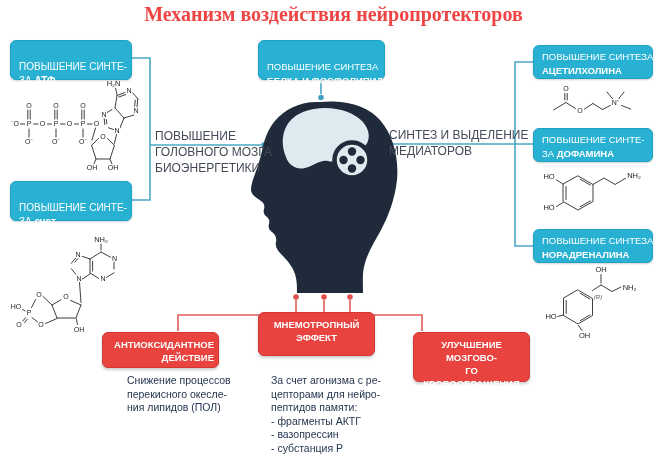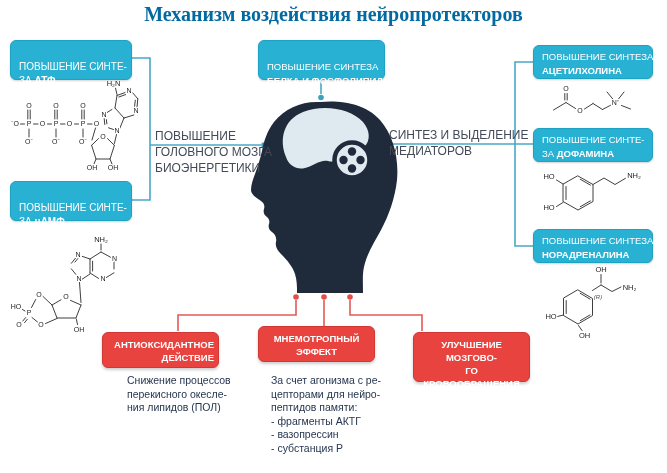--- a/index.html
+++ b/index.html
@@ -1,20 +1,20 @@
 <!DOCTYPE html>
 <html><head>
 <meta charset="utf-8">
 <style>
   html,body{margin:0;padding:0;background:#fff;}
   .stage{position:relative;width:667px;height:473px;background:#ffffff;overflow:hidden;
          font-family:"Liberation Sans",sans-serif;}
   .stage > svg{position:absolute;left:0;top:0;z-index:1;}
   .title{position:absolute;left:0;right:0;top:3px;text-align:center;z-index:2;
-         font-family:"Liberation Serif",serif;font-weight:bold;font-size:20px;color:#0369a1;}
+         font-family:"Liberation Serif",serif;font-weight:bold;font-size:20px;color:#ef4444;}
   .cyan-box{position:absolute;z-index:2;background:#29b1d3;color:#fff;border-radius:6px;
             padding:19px 8px;font-size:9.5px;line-height:13.5px;white-space:nowrap;
             box-shadow:0 1px 2px rgba(0,0,0,.18);border:1px solid #1ea2c4;box-sizing:border-box;}
   .cyan-box .b{font-weight:bold;}
   .diagram-label{position:absolute;z-index:2;color:#444b57;font-size:12px;line-height:16px;
                  white-space:nowrap;}
   .red-box{position:absolute;z-index:2;background:#e8433e;color:#fff;border-radius:6px;
            font-weight:bold;font-size:9.5px;line-height:13px;text-align:center;
            padding:5px 4px;box-sizing:border-box;border:1px solid #d23833;
            box-shadow:0 2px 3px rgba(0,0,0,.2);}
@@ -135,21 +135,21 @@
     </g>
   </svg>
 
   <div class="cyan-box" style="left:10px;top:40px;width:122px;height:38px;font-size:10px;">
     <div>ПОВЫШЕНИЕ СИНТЕ-</div>
     <div><span>ЗА </span><span class="b">АТФ</span></div>
   </div>
 
   <div class="cyan-box" style="left:10px;top:181px;width:122px;height:38px;font-size:10px;">
     <div>ПОВЫШЕНИЕ СИНТЕ-</div>
-    <div><span>ЗА </span><span class="b">цАМФ</span></div>
+    <div><span>ЗА </span><span class="b">счет</span></div>
   </div>
 
   <div class="cyan-box" style="left:258px;top:40px;width:127px;height:37px;">
     <div>ПОВЫШЕНИЕ СИНТЕЗА</div>
     <div><span></span><span class="b">БЕЛКА И ФОСФОЛИПИДОВ</span></div>
   </div>
 
   <div class="cyan-box" style="left:533px;top:45px;width:120px;height:34px;padding-top:4px;">
     <div>ПОВЫШЕНИЕ СИНТЕЗА</div>
     <div><span></span><span class="b">АЦЕТИЛХОЛИНА</span></div>
@@ -173,21 +173,21 @@
 
   <div class="diagram-label" style="left:389px;top:127px;">
     <div>СИНТЕЗ И ВЫДЕЛЕНИЕ</div>
     <div>МЕДИАТОРОВ</div>
   </div>
 
   <div class="red-box" style="left:102px;top:332px;width:117px;height:36px;text-align:right;">
     <div>АНТИОКСИДАНТНОЕ</div>
     <div>ДЕЙСТВИЕ</div>
   </div>
-  <div class="red-box" style="left:258px;top:326px;width:117px;height:36px;">
+  <div class="red-box" style="left:258px;top:312px;width:117px;height:44px;">
     <div>МНЕМОТРОПНЫЙ</div>
     <div>ЭФФЕКТ</div>
   </div>
   <div class="red-box" style="left:413px;top:332px;width:117px;height:50px;">
     <div>УЛУЧШЕНИЕ МОЗГОВО-</div>
     <div>ГО КРОВООБРАЩЕНИЯ</div>
   </div>
 
   <div class="red-body" style="left:105px;top:374px;margin-left:22px;">
     <div>Снижение процессов</div>

